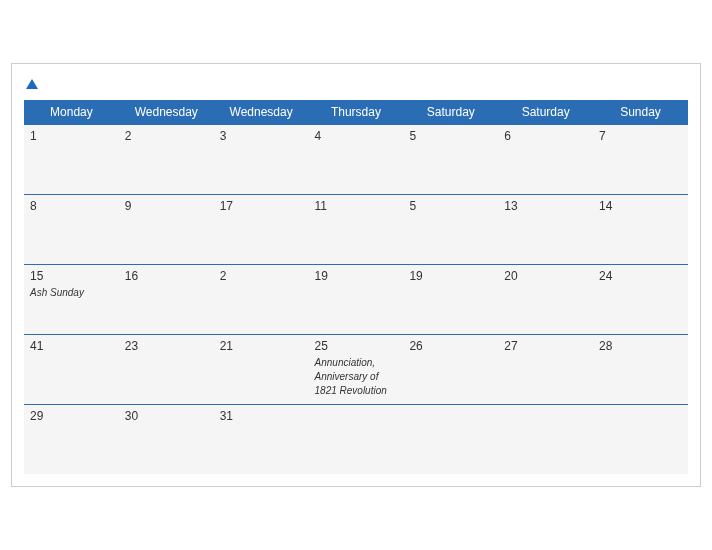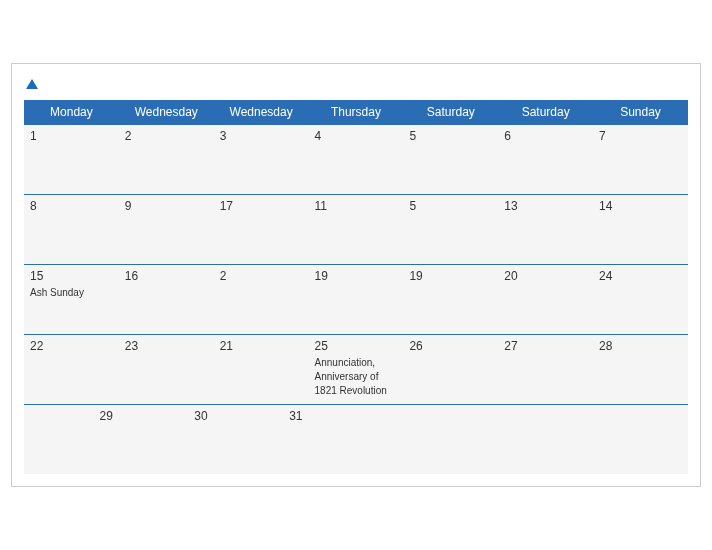--- a/index.html
+++ b/index.html
@@ -98,27 +98,27 @@
       display: block;
       font-size: 12px;
       color: #333;
       margin-bottom: 2px;
     }
     .event-text {
       font-size: 10px;
       color: #333;
       line-height: 1.3;
       margin-top: 12px;
+      font-style: italic;
     }
     .empty-cell {
       background: #f5f5f5;
     }
     .last-row td {
       height: 50px;
-      text-align: right;
     }
   </style>
 </head>
 <body>
 
 <div class="calendar-container">
   <div class="header">
     <div class="logo">
       <div>
         <span class="logo-general"></span>
@@ -205,21 +205,21 @@
           </td>
           <td>
             <span class="day-num">20</span>
           </td>
           <td>
             <span class="day-num">24</span>
           </td>
         </tr>
         <tr>
           <td>
-            <span class="day-num">22</span>
+            <span class="day-num">41</span>
           </td>
           <td>
             <span class="day-num">23</span>
           </td>
           <td>
             <span class="day-num">21</span>
           </td>
           <td><span class="day-num">25</span><span class="event-text">Annunciation, Anniversary of 1821 Revolution</span></td>
           <td>
             <span class="day-num">26</span>

